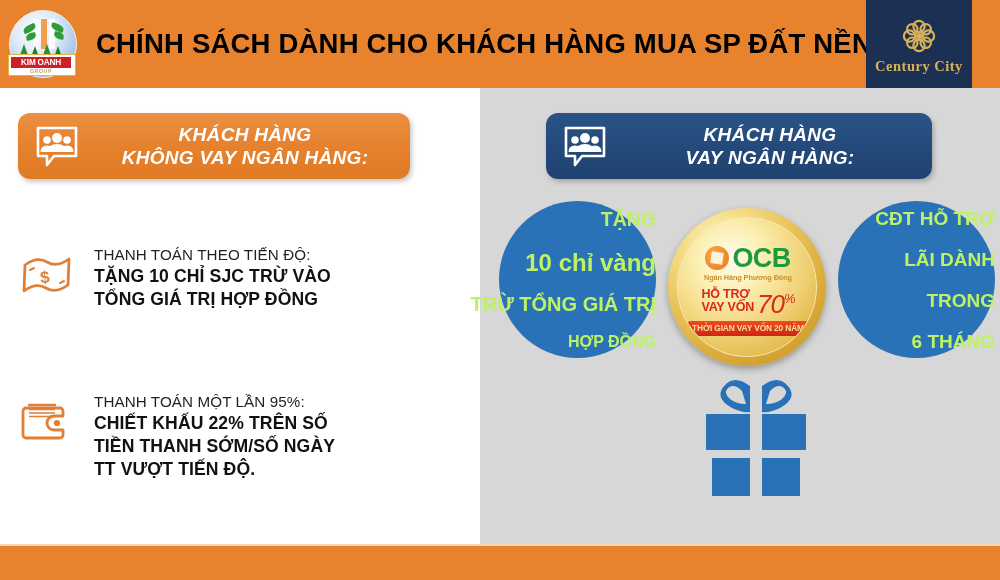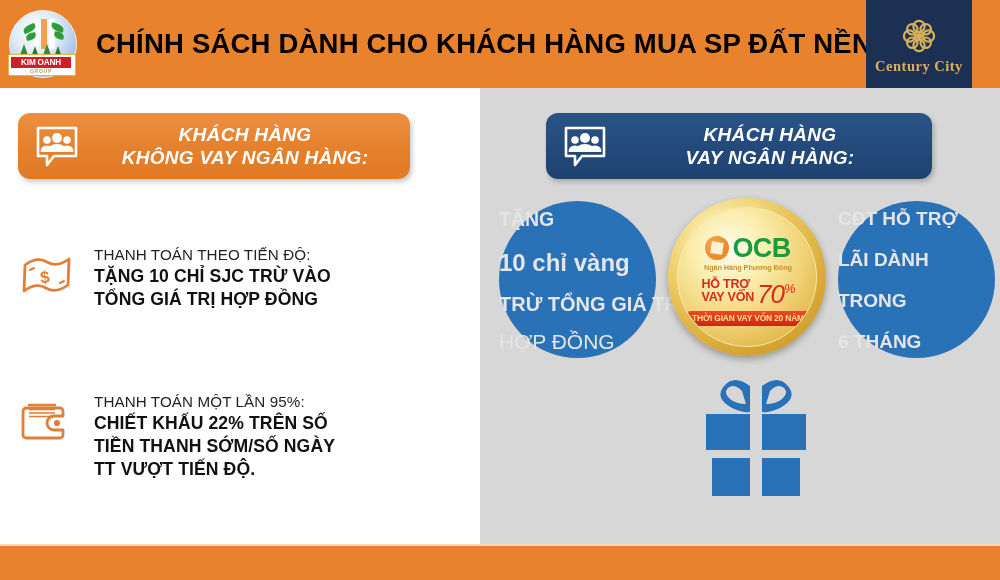--- a/index.html
+++ b/index.html
@@ -266,24 +266,24 @@
   }
   .bullet-1 { left: 18px; top: 245px; width: 400px; }
   .bullet-2 { left: 18px; top: 392px; width: 400px; }
 
   
   .circle {
     position: absolute;
     border-radius: 50%;
     background: #2a72b8;
     display: flex;
-    align-items: flex-start;
+    align-items: flex-end;
     justify-content: center;
     flex-direction: column;
-    color: #e5e5e5;
+    color: #bef264;
     text-align: center;
     gap: 16px;
   }
   .circle-left {
     left: 499px;
     top: 201px;
     width: 157px;
     height: 157px;
   }
   .circle-right {
@@ -292,28 +292,28 @@
     width: 157px;
     height: 157px;
   }
   .c-line {
     display: block;
     white-space: nowrap;
   }
   .c-l1 { font-size: 19.5px; font-weight: bold; line-height: 25px; }
   .c-l2 { font-size: 24px; font-weight: bold; line-height: 30px; }
   .c-l3 { font-size: 20px; font-weight: bold; line-height: 21px; }
-  .c-l4 { font-size: 21px; font-weight: normal; line-height: 21px; }
+  .c-l4 { font-size: 16px; font-weight: bold; line-height: 21px; }
   .cr-line { font-size: 19px; font-weight: bold; line-height: 25px; white-space: nowrap; }
 
   
   .ocb-badge {
     position: absolute;
     left: 668px;
-    top: 198px;
+    top: 208px;
     width: 158px;
     height: 158px;
     border-radius: 50%;
     background:
       radial-gradient(circle at 34% 26%, #fffbe8 0%, #f6e08d 22%, #e8c257 48%, #d7a635 72%, #b98c28 100%);
     box-shadow: 0 3px 7px rgba(0,0,0,0.3);
   }
   .ocb-inner {
     position: absolute;
     left: 9px; top: 9px;

